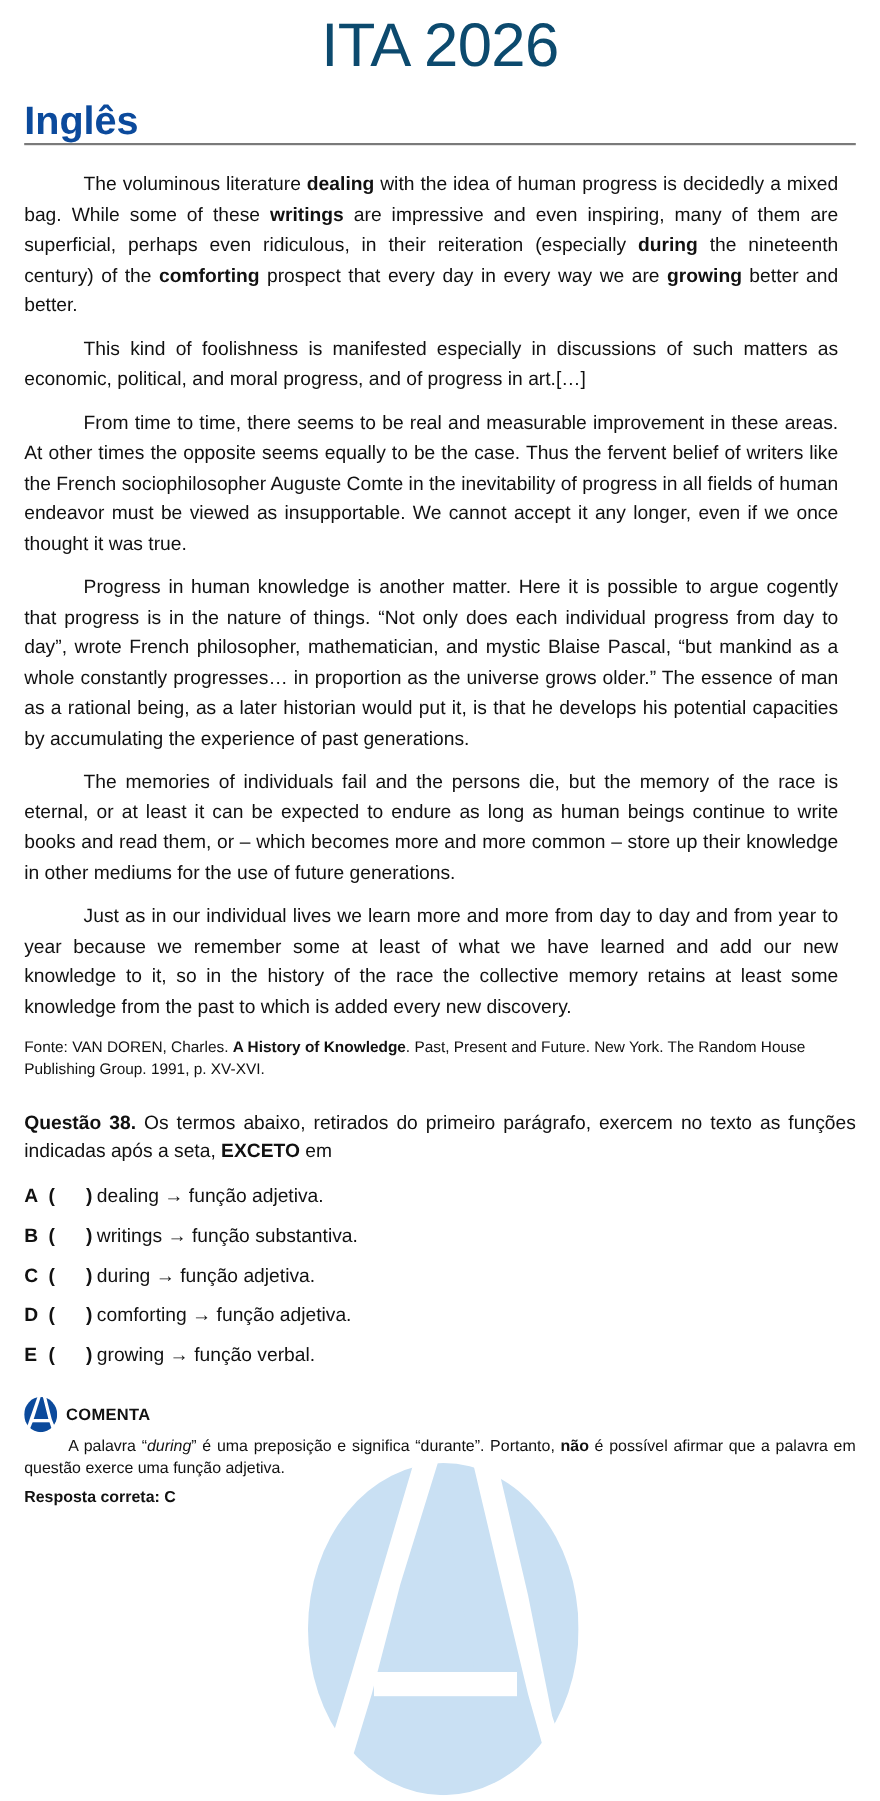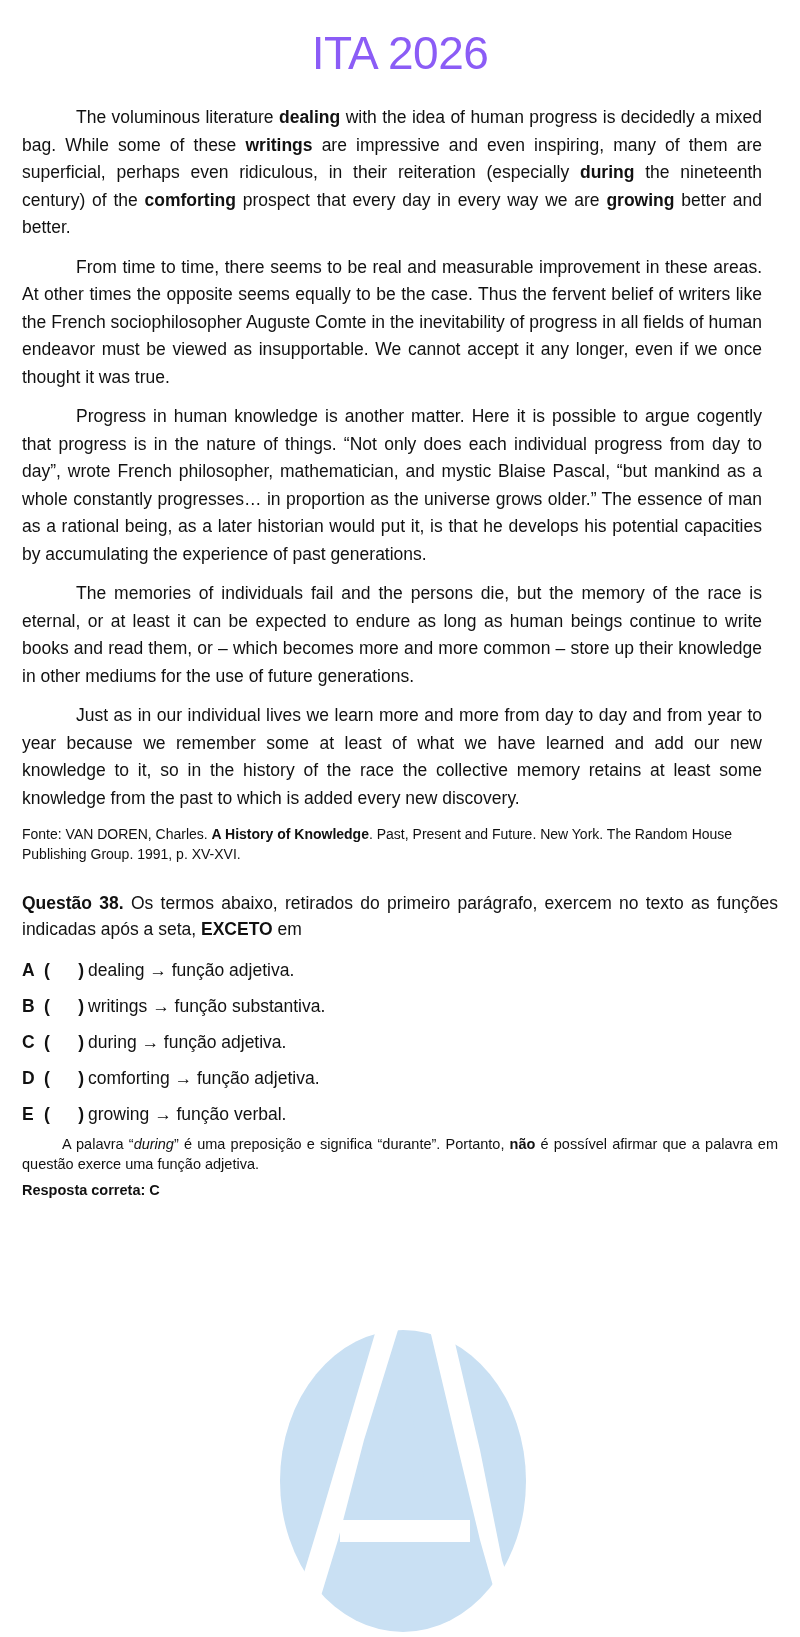--- a/index.html
+++ b/index.html
@@ -6,22 +6,22 @@
   body {
     width: 800px; height: 1637px; position: relative; overflow: hidden;
     font-family: "Liberation Sans", sans-serif; color: #111111;
   }
   .watermark {
     position: absolute; left: 280px; top: 1330px; width: 246px; height: 302px;
     z-index: 0;
   }
   .page { position: relative; z-index: 1; padding: 0 22px 0 22px; }
   .exam-title {
-    text-align: center; color: #8b5cf6; font-size: 46px; font-weight: normal;
-    margin: 12px; padding-top: 12px; height: 58px; line-height: 58px; letter-spacing: -0.5px;
+    text-align: center; color: #0c4a6e; font-size: 56px; font-weight: normal;
+    margin: 0; padding-top: 12px; height: 58px; line-height: 58px; letter-spacing: -0.5px;
   }
   .subject-title {
     color: #0B4A9C; font-size: 36px; font-weight: bold; margin: 20px 0 0 0;
     line-height: 40px; padding-bottom: 0;
     border-bottom: 2px solid #7a7a7a;
   }
   .assunto {
     font-size: 14px; font-weight: bold; margin: 22px 0 0 0; letter-spacing: 0.2px;
   }
   .passage { margin-top: 22px; }
@@ -54,23 +54,25 @@
   <polygon points="112,0 140,0 140,10 98,170 58,302 0,302 0,260 25,190 62,80" fill="#ffffff" opacity="0"></polygon>
   <path d="M104,-5 L134,-5 L100,110 L72,200 L46,302 L-5,302 L-5,280 L28,195 L62,90 Z" fill="#ffffff" transform="translate(0,0)" opacity="0"></path>
   <path d="M96,0 L118,0 L84,110 L58,210 L30,302 L6,302 L40,190 Z" fill="#ffffff"></path>
   <path d="M150,0 L172,0 L200,120 L222,230 L246,302 L226,302 L200,210 L176,110 Z" fill="#ffffff"></path>
   <path d="M124,42 L150,180 Q152,190 144,190 L98,190 Q90,190 92,180 Z" fill="#C9E0F3"></path>
   <rect x="60" y="190" width="130" height="22" fill="#ffffff"></rect>
 </svg>
 
 <div class="page">
   <h1 class="exam-title">ITA 2026</h1>
+  <h2 class="subject-title">Inglês</h2>
 
   <div class="passage" id="passage">
       <p><span>The voluminous literature </span><b>dealing</b><span> with the idea of human progress is decidedly a mixed bag. While some of these </span><b>writings</b><span> are impressive and even inspiring, many of them are superficial, perhaps even ridiculous, in their reiteration (especially </span><b>during</b><span> the nineteenth century) of the </span><b>comforting</b><span> prospect that every day in every way we are </span><b>growing</b><span> better and better.</span></p>
+      <p><span>This kind of foolishness is manifested especially in discussions of such matters as economic, political, and moral progress, and of progress in art.[…]</span></p>
       <p><span>From time to time, there seems to be real and measurable improvement in these areas. At other times the opposite seems equally to be the case. Thus the fervent belief of writers like the French sociophilosopher Auguste Comte in the inevitability of progress in all fields of human endeavor must be viewed as insupportable. We cannot accept it any longer, even if we once thought it was true.</span></p>
       <p><span>Progress in human knowledge is another matter. Here it is possible to argue cogently that progress is in the nature of things. “Not only does each individual progress from day to day”, wrote French philosopher, mathematician, and mystic Blaise Pascal, “but mankind as a whole constantly progresses… in proportion as the universe grows older.” The essence of man as a rational being, as a later historian would put it, is that he develops his potential capacities by accumulating the experience of past generations.</span></p>
       <p><span>The memories of individuals fail and the persons die, but the memory of the race is eternal, or at least it can be expected to endure as long as human beings continue to write books and read them, or – which becomes more and more common – store up their knowledge in other mediums for the use of future generations.</span></p>
       <p><span>Just as in our individual lives we learn more and more from day to day and from year to year because we remember some at least of what we have learned and add our new knowledge to it, so in the history of the race the collective memory retains at least some knowledge from the past to which is added every new discovery.</span></p>
     </div>
 
   <div class="source">
     <span>Fonte: VAN DOREN, Charles. </span><b>A History of Knowledge</b><span>. Past, Present and Future. New York. The Random House Publishing Group. 1991, p. XV-XVI.</span>
   </div>
 
@@ -114,17 +116,26 @@
     <div class="option">
       <span class="opt-letter">E</span>
       <span class="opt-paren">
           <span>(</span>
           <span>)</span>
         </span>
       <span class="opt-text">growing → função verbal.</span>
     </div>
   </div>
 
+  <div class="comment-head">
+    <svg class="logo" viewBox="0 0 30 32">
+      <ellipse cx="15" cy="16" rx="15" ry="16" fill="#0B4A9C"></ellipse>
+      <path d="M12,0 L15,0 L8,22 L4,32 L1,32 L5,20 Z" fill="#ffffff"></path>
+      <path d="M17,0 L20,0 L25,20 L29,30 L26,32 L22,20 Z" fill="#ffffff"></path>
+      <rect x="7" y="20" width="17" height="3" fill="#ffffff"></rect>
+    </svg>
+    <span class="comment-label">COMENTA</span>
+  </div>
   <p class="comment-text">
     <span>A palavra “</span><i>during</i><span>” é uma preposição e significa “durante”. Portanto, </span><b>não</b><span> é possível afirmar que a palavra em questão exerce uma função adjetiva.</span>
   </p>
   <div class="answer">Resposta correta: C</div>
 </div>
 
 </body></html>

